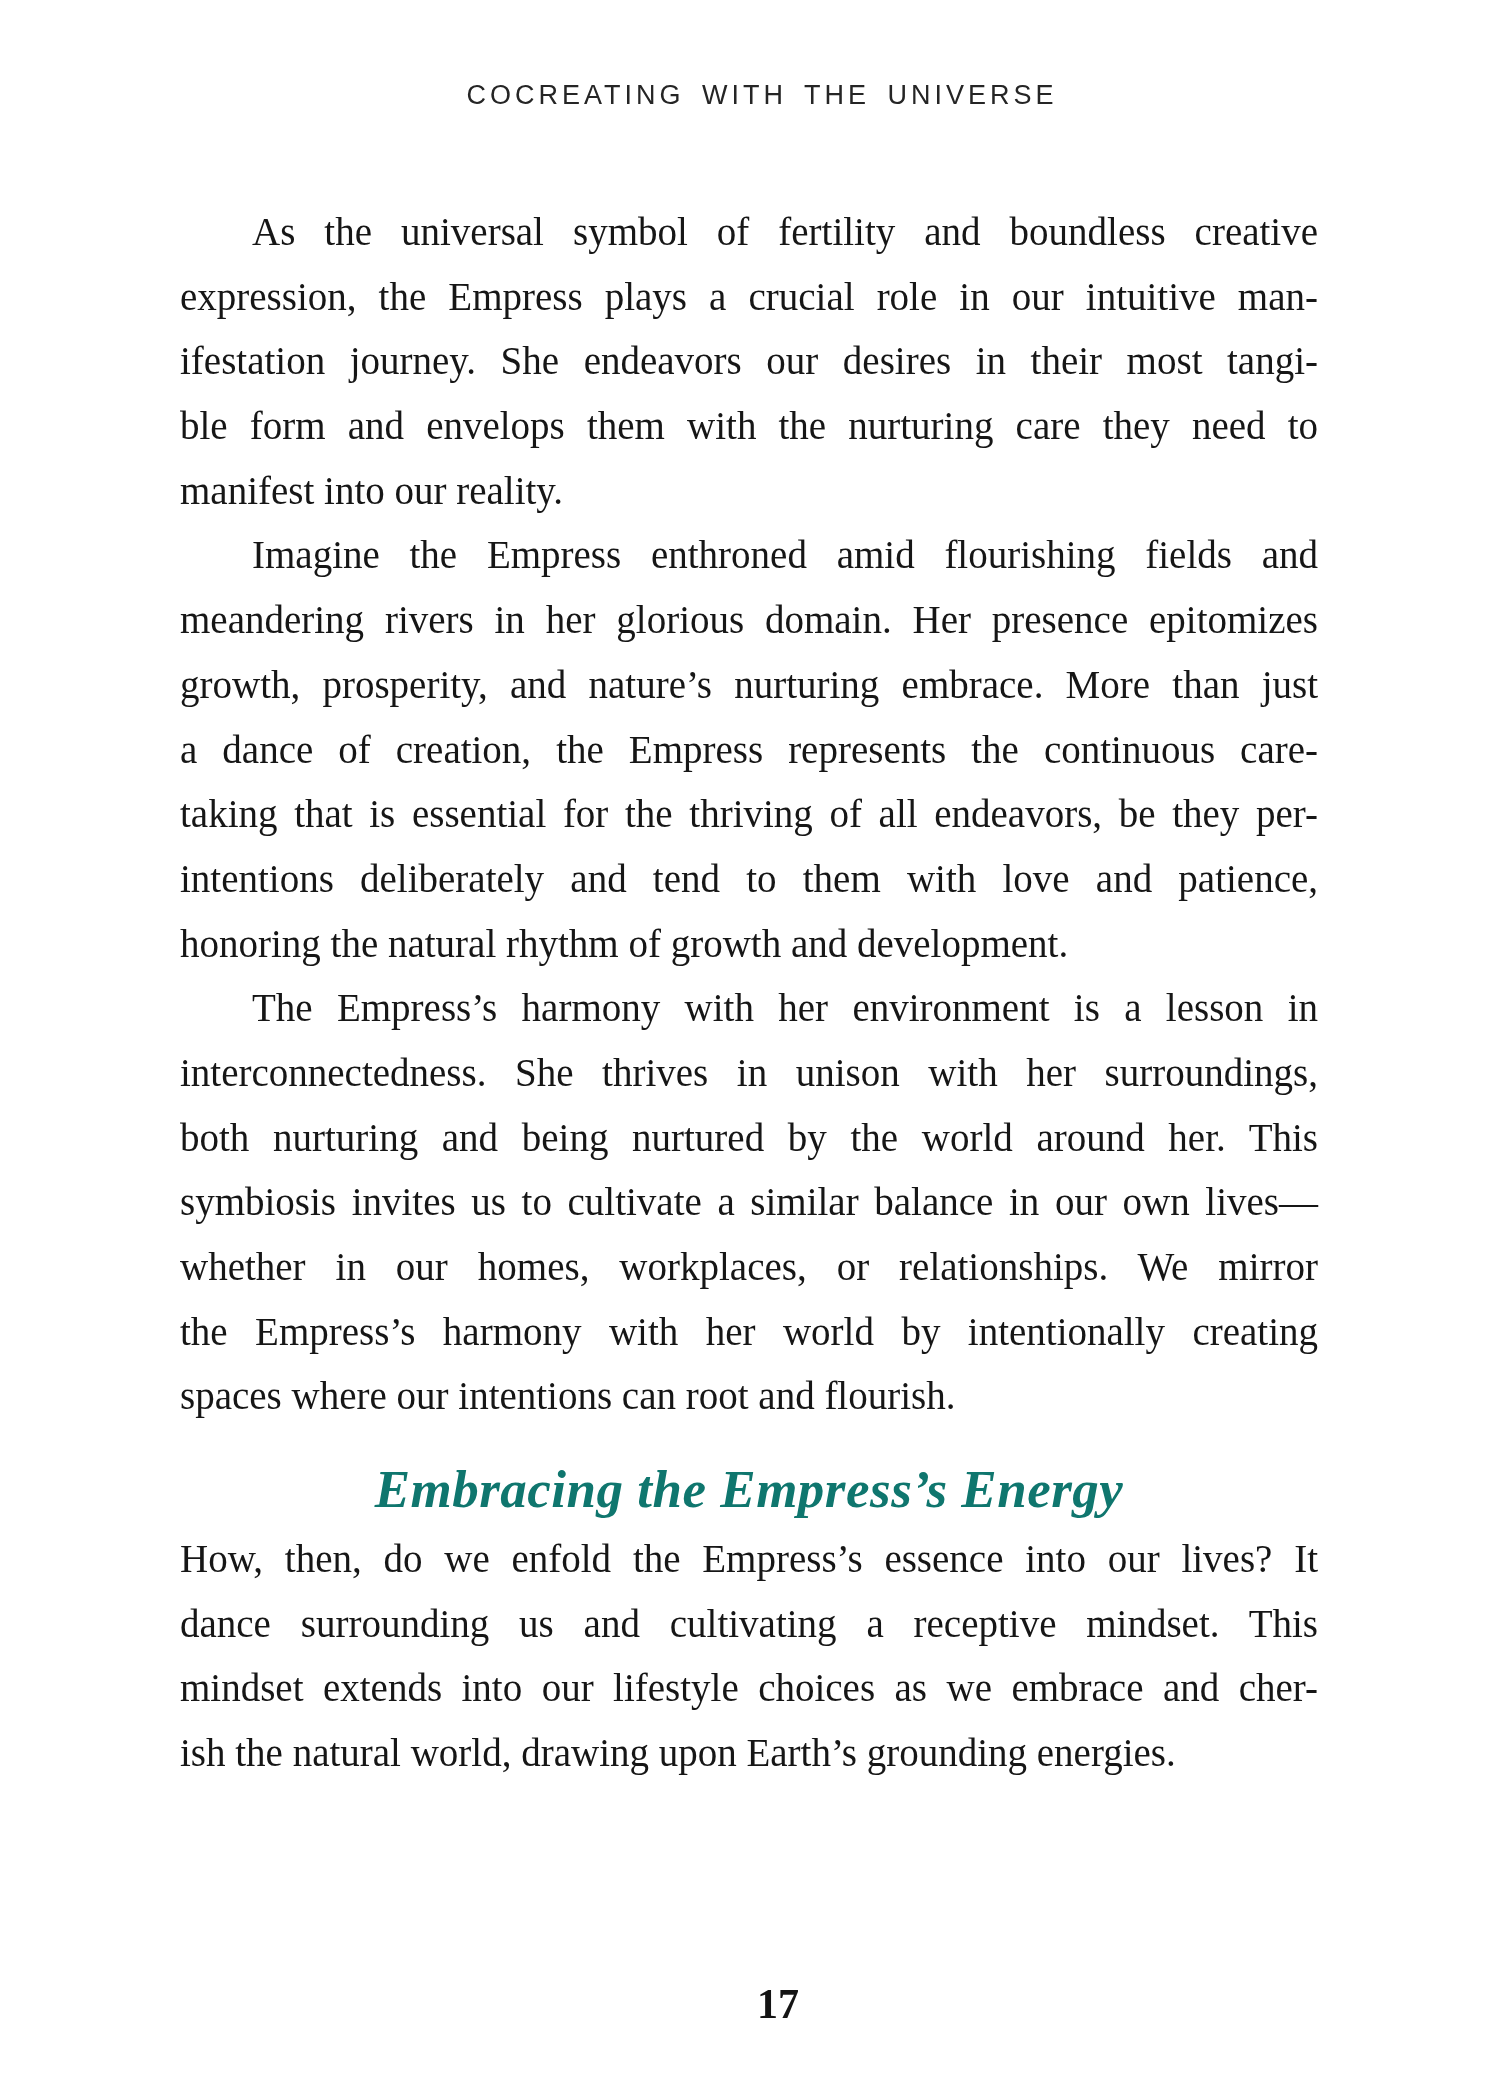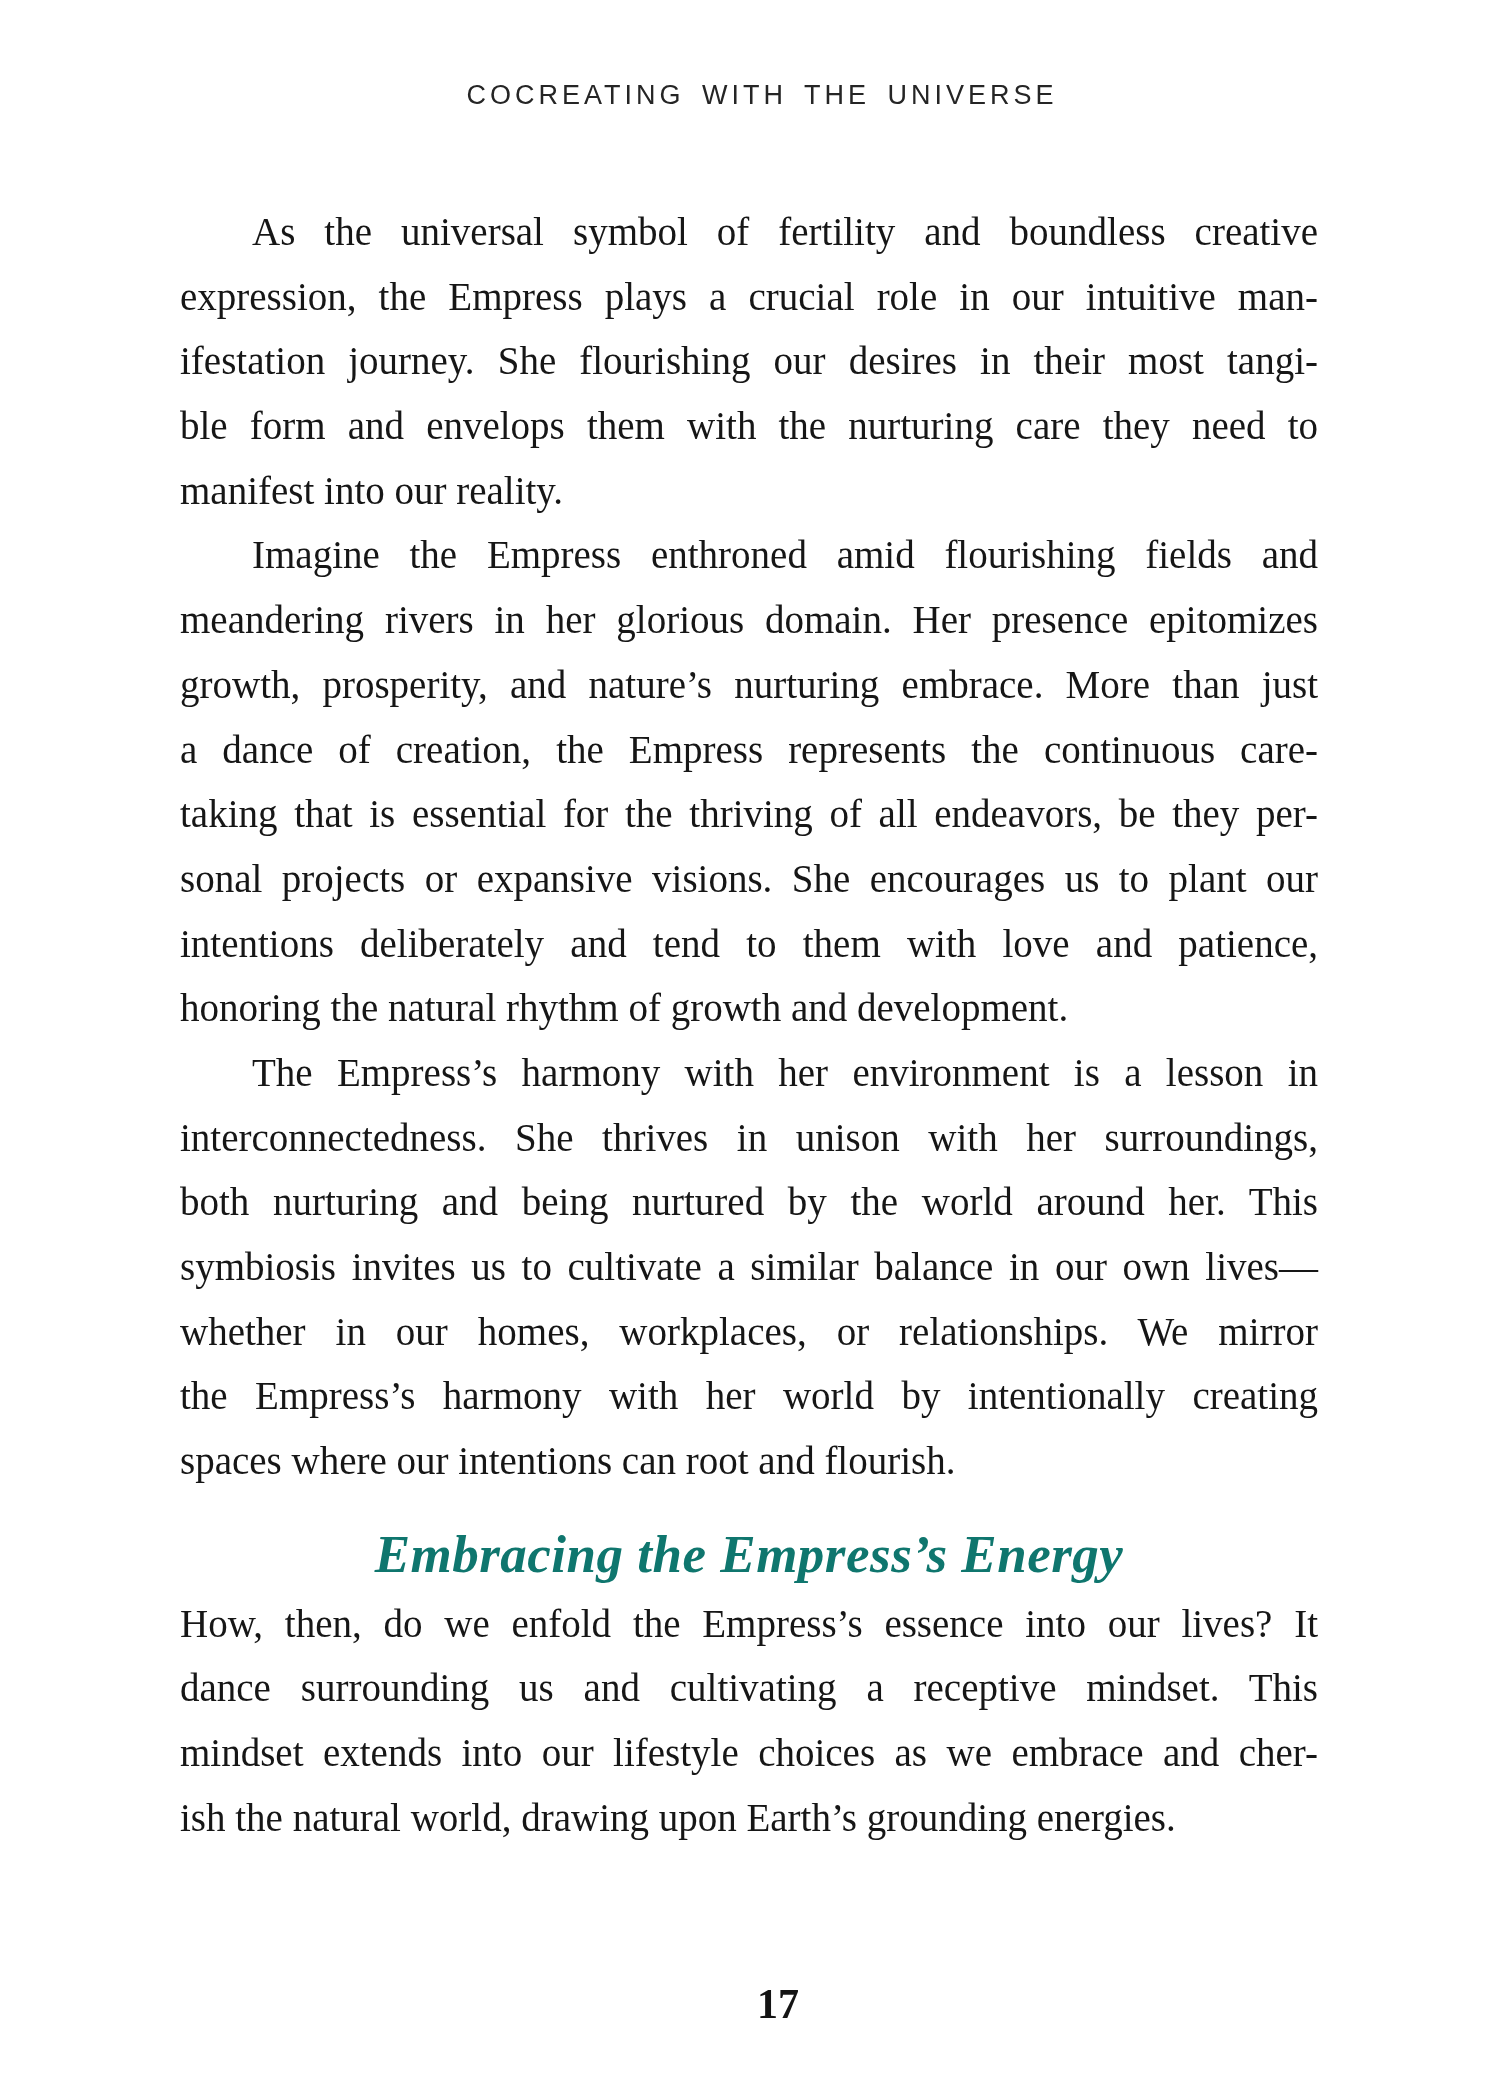--- a/index.html
+++ b/index.html
@@ -87,32 +87,31 @@
 
 <div class="page">
 
   <div class="running-header">COCREATING WITH THE UNIVERSE</div>
 
   <div class="text-block">
 
     <div class="para">
       <div class="line indent">As the universal symbol of fertility and boundless creative</div>
       <div class="line">expression, the Empress plays a crucial role in our intuitive man-</div>
-      <div class="line">ifestation journey. She flourishing our desires in their most tangi-</div>
+      <div class="line">ifestation journey. She endeavors our desires in their most tangi-</div>
       <div class="line">ble form and envelops them with the nurturing care they need to</div>
       <div class="line last">manifest into our reality.</div>
     </div>
 
     <div class="para">
       <div class="line indent">Imagine the Empress enthroned amid flourishing fields and</div>
       <div class="line">meandering rivers in her glorious domain. Her presence epitomizes</div>
       <div class="line">growth, prosperity, and nature’s nurturing embrace. More than just</div>
       <div class="line">a dance of creation, the Empress represents the continuous care-</div>
       <div class="line">taking that is essential for the thriving of all endeavors, be they per-</div>
-      <div class="line">sonal projects or expansive visions. She encourages us to plant our</div>
       <div class="line">intentions deliberately and tend to them with love and patience,</div>
       <div class="line last">honoring the natural rhythm of growth and development.</div>
     </div>
 
     <div class="para">
       <div class="line indent">The Empress’s harmony with her environment is a lesson in</div>
       <div class="line">interconnectedness. She thrives in unison with her surroundings,</div>
       <div class="line">both nurturing and being nurtured by the world around her. This</div>
       <div class="line">symbiosis invites us to cultivate a similar balance in our own lives—</div>
       <div class="line">whether in our homes, workplaces, or relationships. We mirror</div>

